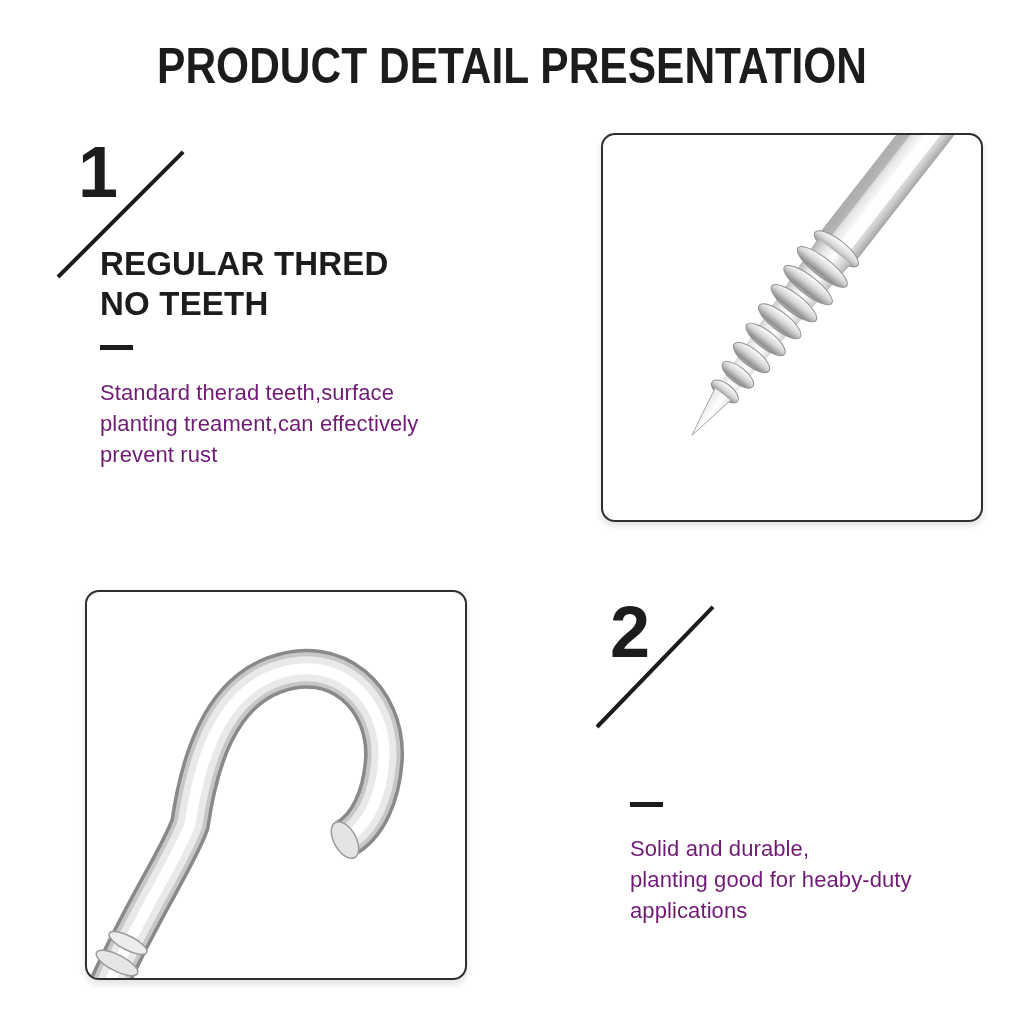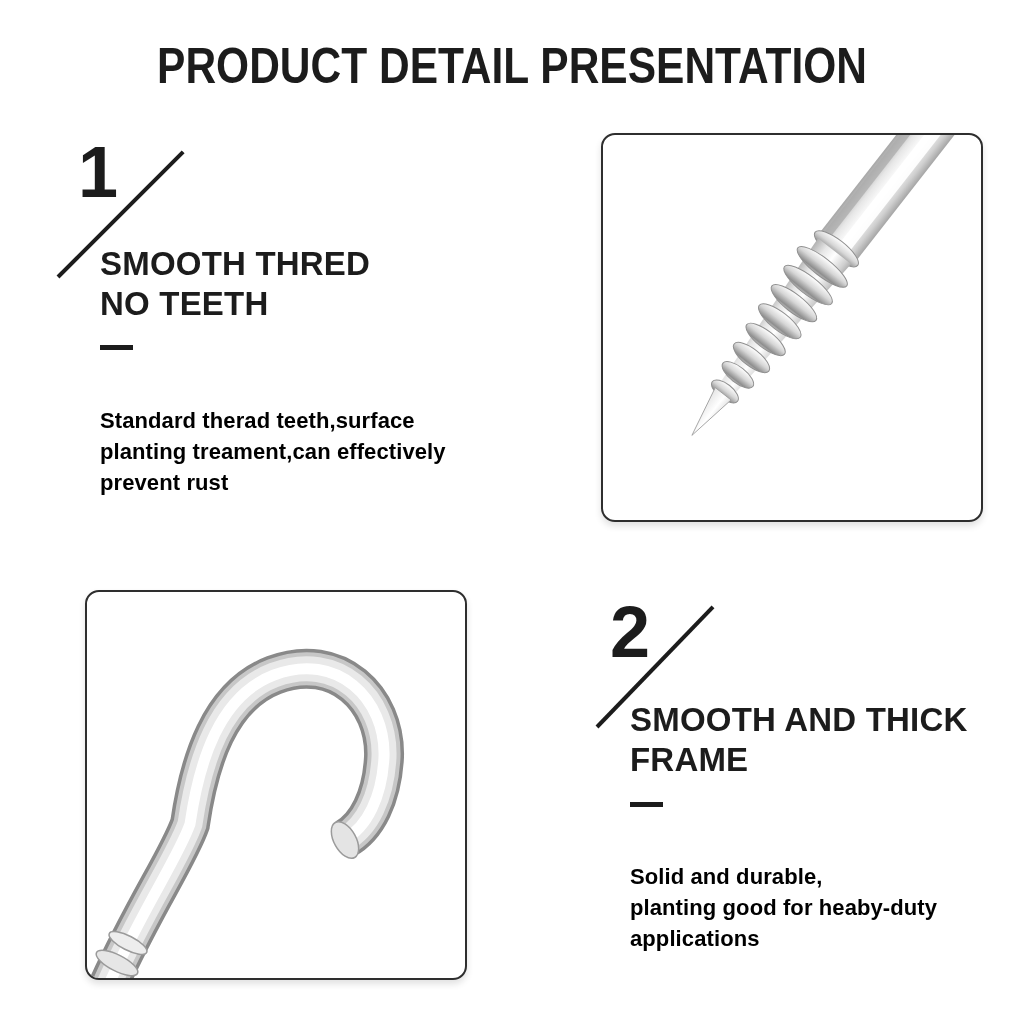--- a/index.html
+++ b/index.html
@@ -28,43 +28,43 @@
     white-space:pre-line;letter-spacing:0.2px;
   }
   .heading-1{left:100px;top:244px;}
   .heading-2{left:630px;top:700px;}
   .dash-rule{
     position:absolute;width:33px;height:5px;background:#1c1c1c;
   }
   .dash-1{left:100px;top:345px;}
   .dash-2{left:630px;top:802px;}
   .feature-desc{
-    position:absolute;font-size:22px;line-height:31px;font-weight:bold;color:#000000;
-    white-space:pre-line;letter-spacing:0.1px;margin-top:28px;
+    position:absolute;font-size:22px;line-height:31px;font-weight:normal;color:#701a75;
+    white-space:pre-line;letter-spacing:0.1px;
   }
   .desc-1{left:100px;top:377px;}
   .desc-2{left:630px;top:833px;}
   .photo-box{
     position:absolute;border:2px solid #2e2e2e;border-radius:14px;background:#ffffff;
     overflow:hidden;box-shadow:0 4px 7px rgba(0,0,0,0.12);
   }
   .box-screw{left:601px;top:133px;width:378px;height:385px;}
   .box-hook{left:85px;top:590px;width:378px;height:386px;}
   .photo-box svg{display:block;}
 </style>
 </head>
 <body>
 
 <div id="canvas">
 
   <div class="page-title">PRODUCT DETAIL PRESENTATION</div>
 
   <div class="big-num num-1">1</div>
   <div class="slash slash-1"></div>
-  <div class="feature-heading heading-1">SMOOTH THRED
+  <div class="feature-heading heading-1">REGULAR THRED
 NO TEETH</div>
   <div class="dash-rule dash-1"></div>
   <div class="feature-desc desc-1">Standard therad teeth,surface
 planting treament,can effectively
 prevent rust</div>
 
   <div class="photo-box box-screw">
     <svg width="378" height="385" viewBox="0 0 378 385" xmlns="http://www.w3.org/2000/svg">
       <defs>
         <linearGradient id="sg-core" x1="-26" y1="0" x2="26" y2="0" gradientUnits="userSpaceOnUse">
@@ -109,20 +109,18 @@
         <path d="M22,392 C55,318 92,264 103,232 C112,170 132,104 187,83 C250,59 299,107 297,165 C295,205 280,235 258,247" stroke="#ffffff" stroke-width="11"></path>
       </g>
       <ellipse cx="258" cy="248" rx="20" ry="11" transform="rotate(61 258 248)" fill="#e4e4e4" stroke="#9b9b9b" stroke-width="1.5"></ellipse>
       <ellipse cx="41" cy="351" rx="21" ry="7" transform="rotate(27 41 351)" fill="#ededed" stroke="#9a9a9a" stroke-width="1.5"></ellipse>
       <ellipse cx="30" cy="371" rx="23" ry="8" transform="rotate(27 30 371)" fill="#e6e6e6" stroke="#9a9a9a" stroke-width="1.5"></ellipse>
     </svg>
   </div>
 
   <div class="big-num num-2">2</div>
   <div class="slash slash-2"></div>
-  <div class="feature-heading heading-2">SMOOTH AND THICK
-FRAME</div>
   <div class="dash-rule dash-2"></div>
   <div class="feature-desc desc-2">Solid and durable,
 planting good for heaby-duty
 applications</div>
 
 </div>
 
 </body></html>

